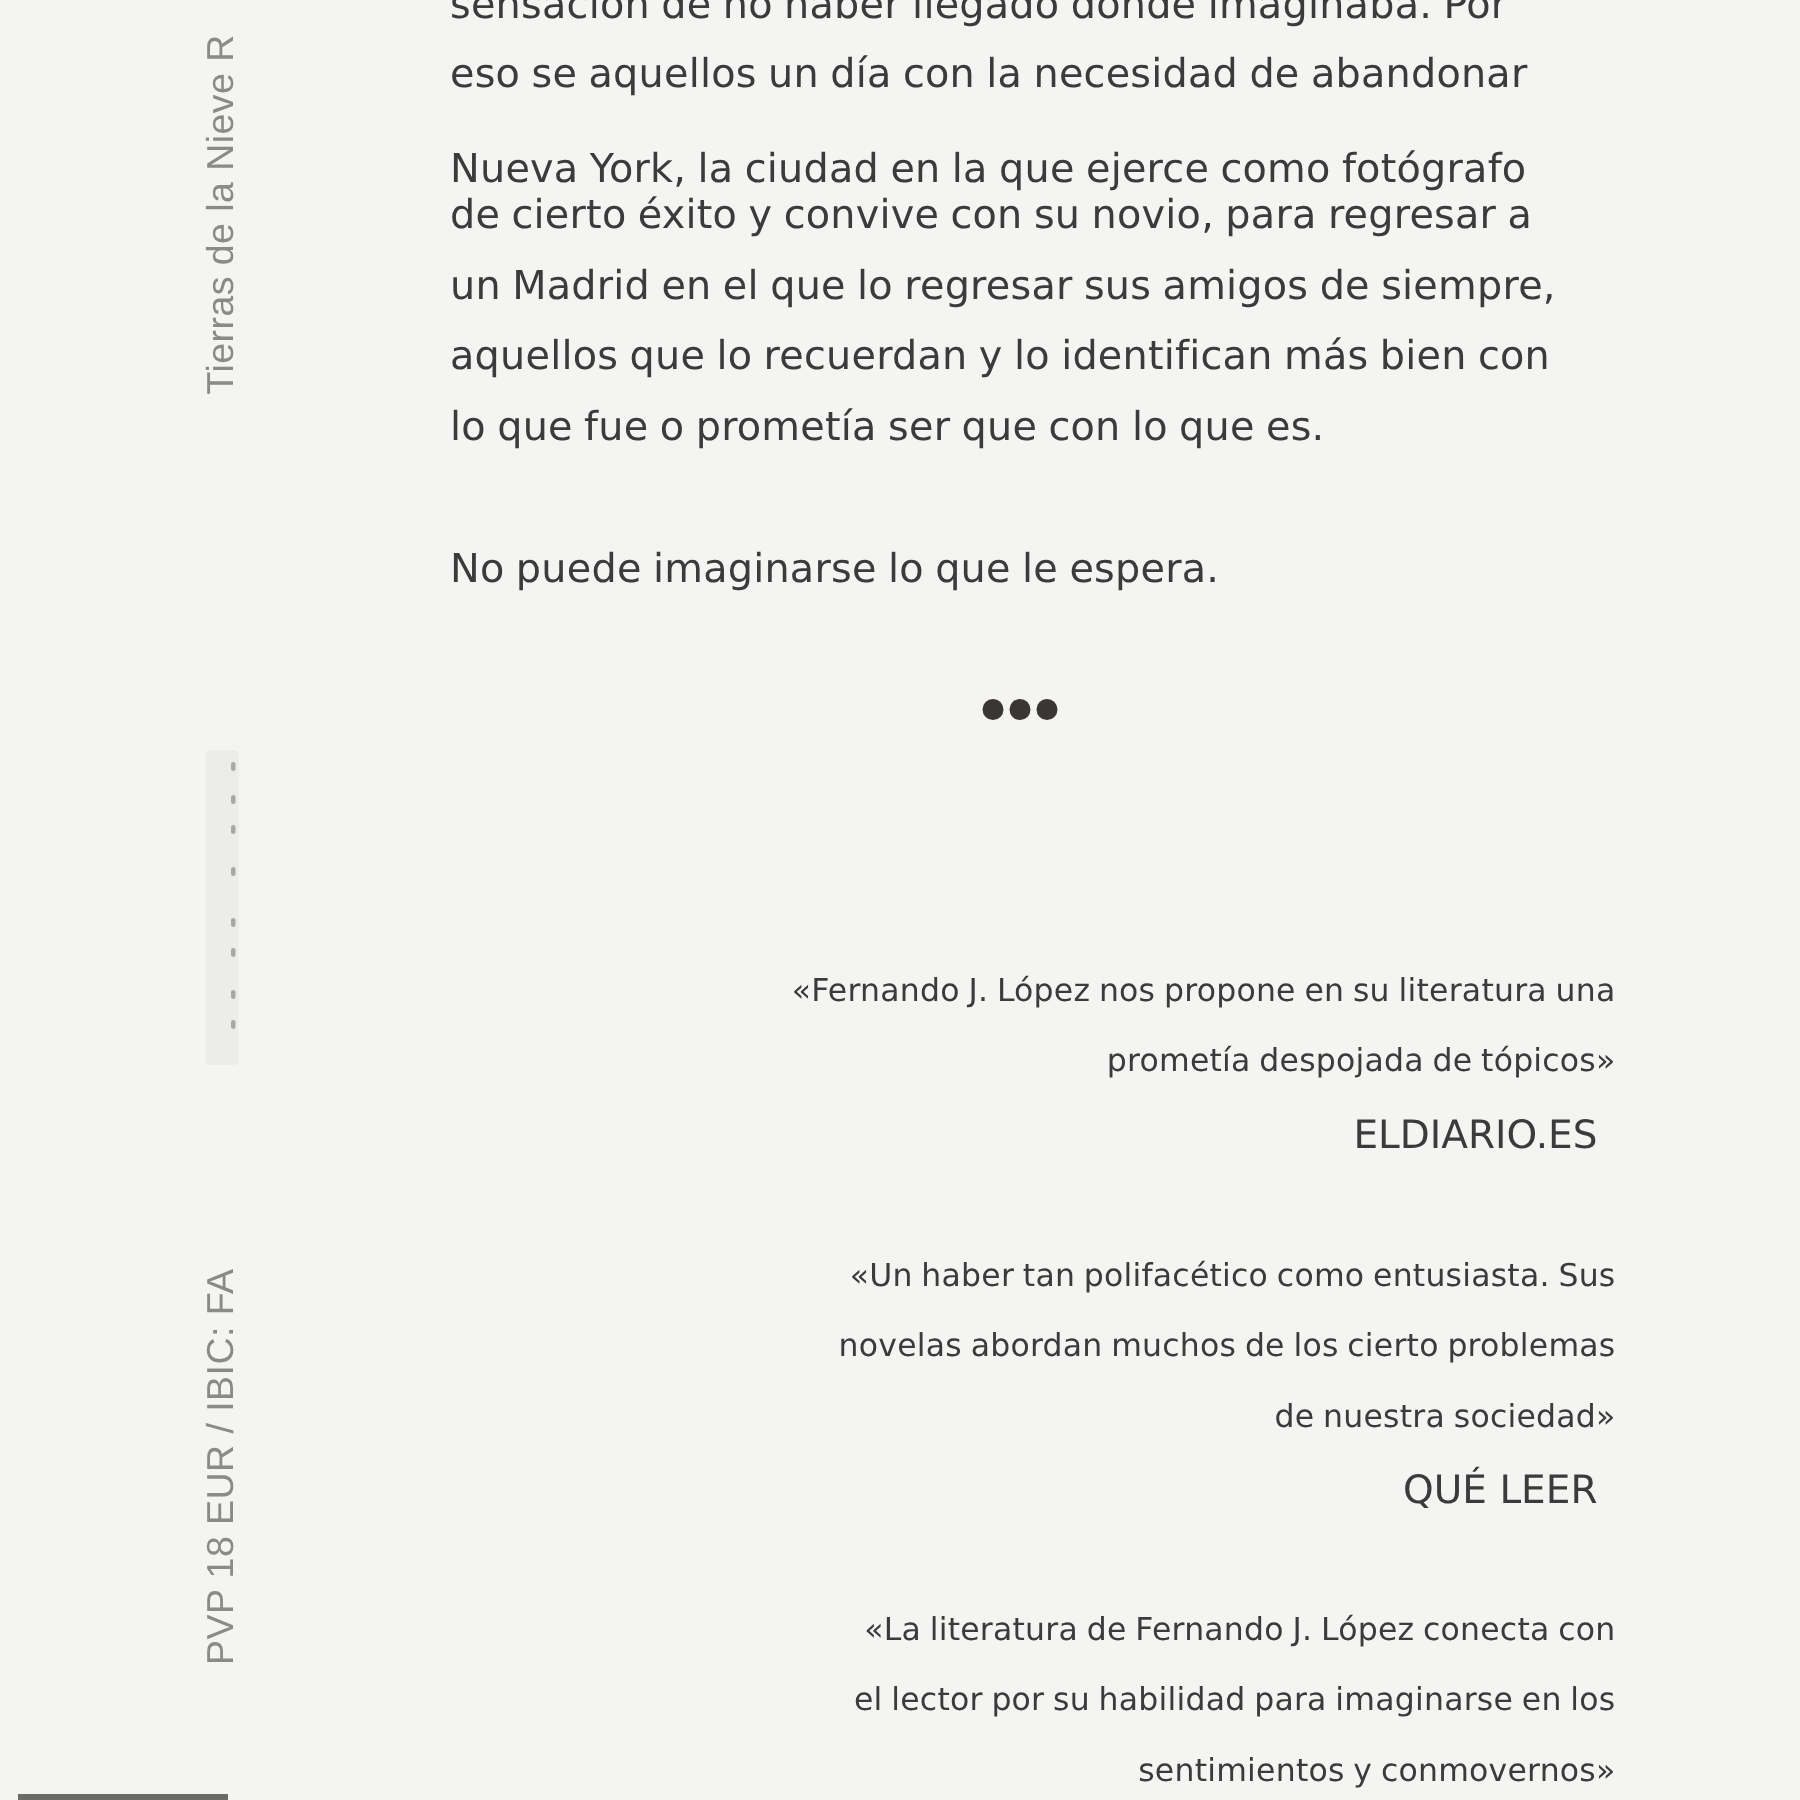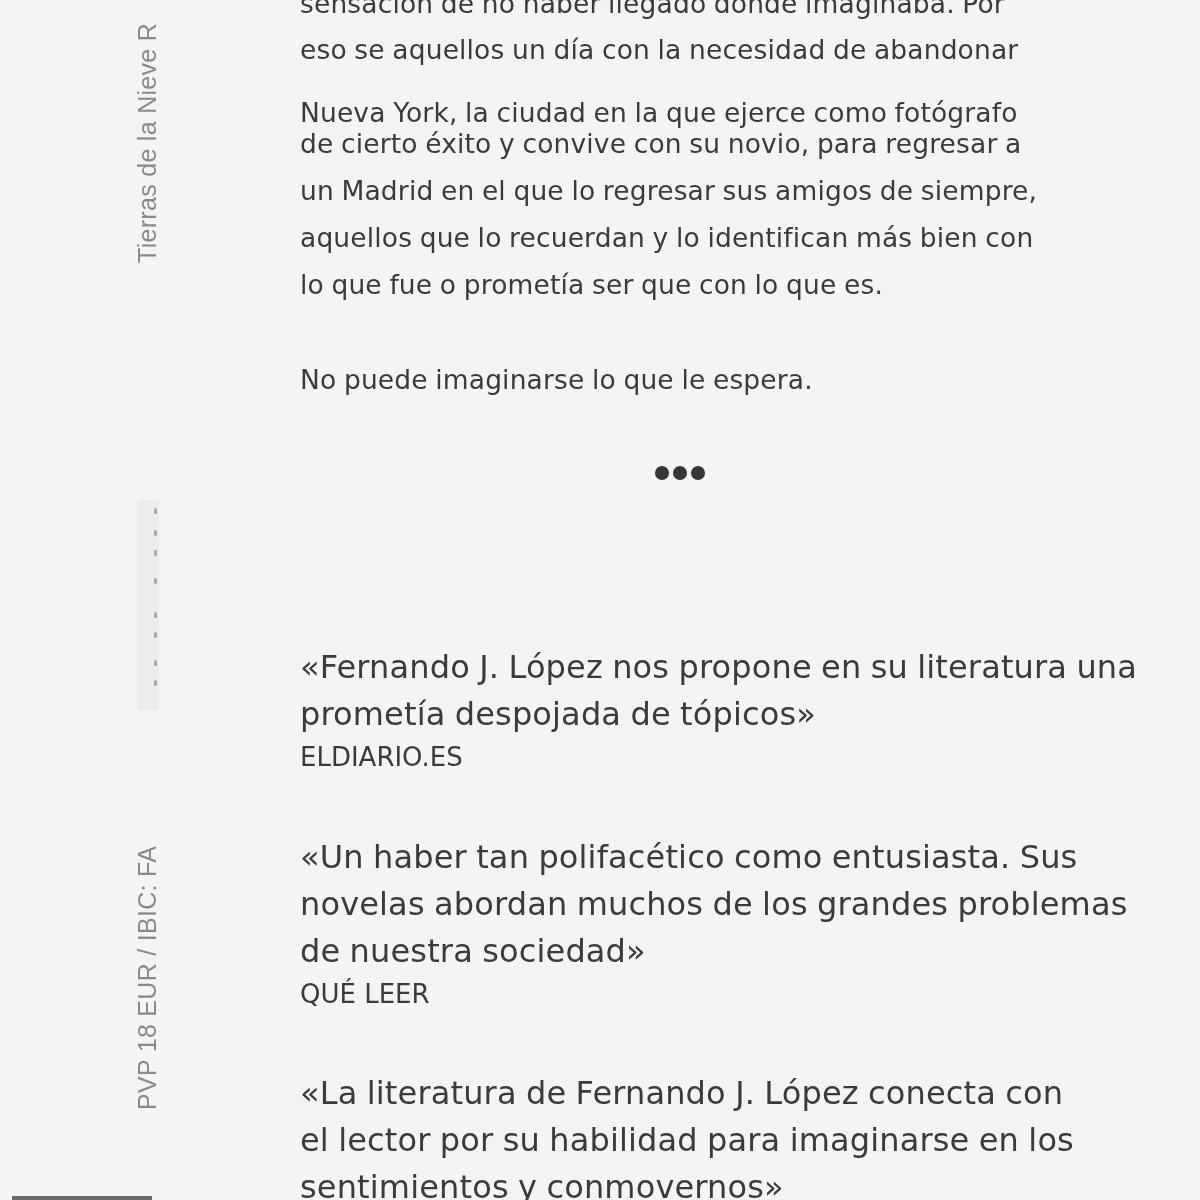--- a/index.html
+++ b/index.html
@@ -88,34 +88,34 @@
       gap: 4px;
     }
     .separator span {
       width: 14px;
       height: 14px;
       border-radius: 50%;
       background: #3a3636;
     }
     .quote-line {
       position: absolute;
-      left: 0;
+      left: 12px;
       width: 765px;
-      text-align: left;
-      font-size: 32px;
+      text-align: right;
+      font-size: 21px;
       white-space: nowrap;
       letter-spacing: 0.15px;
       word-spacing: -1px;
       color: #3c3a3a;
     }
     .quote-source {
       position: absolute;
       left: 0;
       width: 765px;
-      text-align: left;
+      text-align: right;
       font-size: 26px;
       color: #3c3a3a;
     }
   </style>
 </head>
 <body>
 
 <div class="spine">
   <div class="vtext series">Tierras de la Nieve R</div>
   <div class="redacted">
@@ -147,20 +147,20 @@
     <span></span>
       <span></span>
       <span></span>
   </div>
 
   <div class="quote-line" style="top:648px">«Fernando J. López nos propone en su literatura una</div>
   <div class="quote-line" style="top:695px">prometía despojada de tópicos»</div>
   <div class="quote-source" style="top:742px">ELDIARIO.ES</div>
 
   <div class="quote-line" style="top:838px">«Un haber tan polifacético como entusiasta. Sus</div>
-  <div class="quote-line" style="top:885px">novelas abordan muchos de los grandes problemas</div>
+  <div class="quote-line" style="top:885px">novelas abordan muchos de los cierto problemas</div>
   <div class="quote-line" style="top:932px">de nuestra sociedad»</div>
   <div class="quote-source" style="top:979px">QUÉ LEER</div>
 
   <div class="quote-line" style="top:1074px">«La literatura de Fernando J. López conecta con</div>
   <div class="quote-line" style="top:1121px">el lector por su habilidad para imaginarse en los</div>
   <div class="quote-line" style="top:1168px">sentimientos y conmovernos»</div>
 </div>
 
 </body></html>

